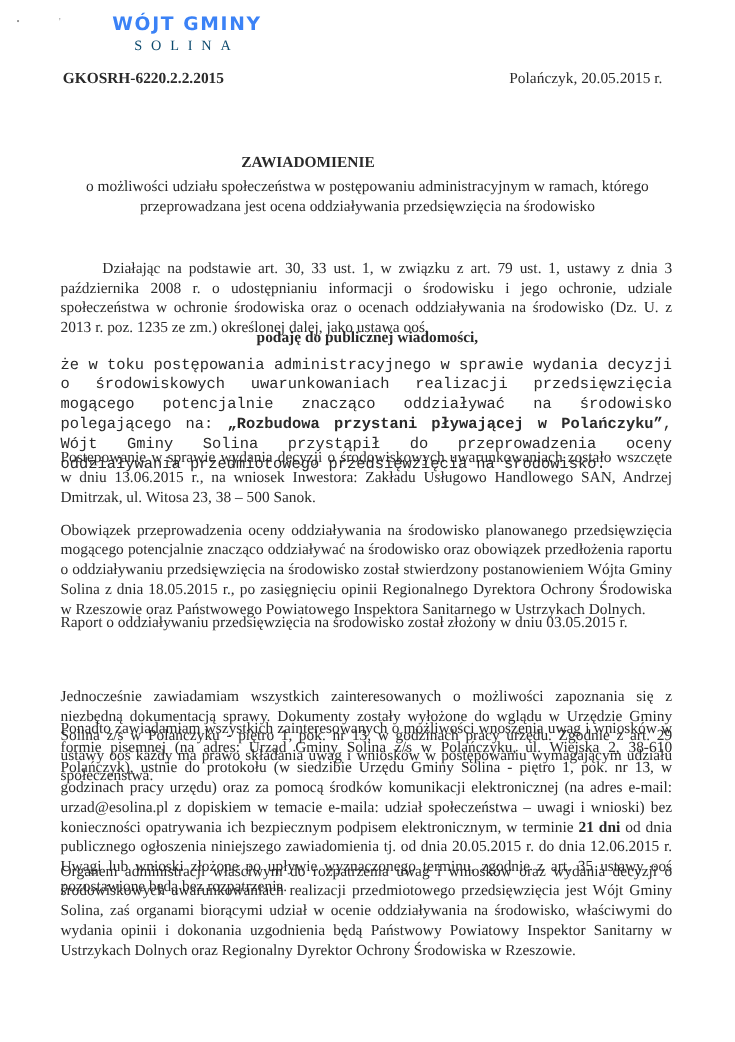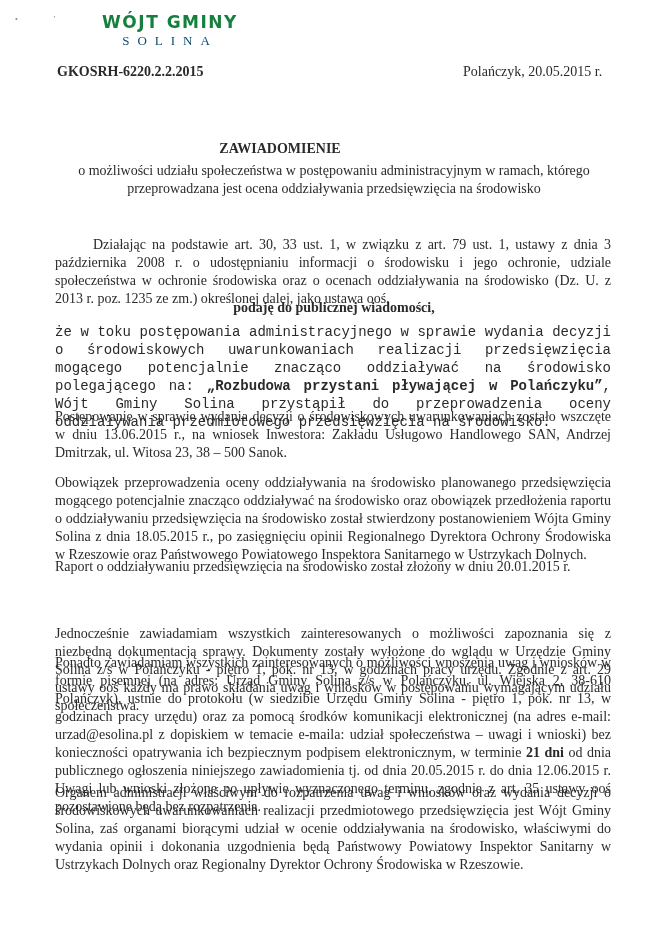--- a/index.html
+++ b/index.html
@@ -3,21 +3,21 @@
   <meta charset="utf-8">
   <style>
     html, body { margin: 0; padding: 0; background: #ffffff; }
     body {
       width: 668px; height: 947px; position: relative; overflow: hidden;
       font-family: "Liberation Serif", serif; color: #2a2a2a;
     }
     .specks { position: absolute; top: 15px; left: 15px; font-size: 8px; color: #888; }
     .specks span { position: absolute; }
     .stamp { position: absolute; left: 95px; top: 12px; width: 150px; text-align: center; color: #9a9a9a; }
-    .stamp .l1 { font-family: "DejaVu Sans", sans-serif; font-size: 17px; letter-spacing: 1.5px; font-weight: bold; color: #15803d; }
+    .stamp .l1 { font-family: "DejaVu Sans", sans-serif; font-size: 17px; letter-spacing: 1.5px; font-weight: bold; color: #3b82f6; }
     .stamp .l2 { font-family: "Liberation Serif", serif; font-size: 13px; letter-spacing: 8px; margin-top: 1px; color: #0c4a6e; }
     .ref { position: absolute; left: 57px; top: 64px; font-weight: bold; font-size: 14px; }
     .place-date { position: absolute; left: 463px; top: 64px; font-weight: normal; font-size: 14px; }
     .title { position: absolute; left: 0; width: 560px; top: 141px; text-align: center; font-weight: bold; font-size: 14px; }
     .subtitle { position: absolute; left: 60px; width: 548px; top: 162px; text-align: center; font-weight: normal; font-size: 14px; line-height: 18px; }
     .body-text { position: absolute; left: 55px; width: 556px; font-size: 14px; line-height: 18px; text-align: justify; }
     .p1 { top: 236px; text-indent: 38px; }
     .announce { position: absolute; left: 0; width: 668px; top: 300px; text-align: center; font-weight: bold; font-size: 14px; }
     .p2 { top: 323px; font-family: Liberation Mono, monospace; }
     .p3 { top: 408px; }
@@ -50,19 +50,19 @@
 <div class="body-text p1">Działając na podstawie art. 30, 33 ust. 1, w związku z art. 79 ust. 1, ustawy z dnia 3 października 2008 r. o udostępnianiu informacji o środowisku i jego ochronie, udziale społeczeństwa w ochronie środowiska oraz o ocenach oddziaływania na środowisko (Dz. U. z 2013 r. poz. 1235 ze zm.) określonej dalej, jako ustawa ooś,</div>
 
 <div class="announce">podaję do publicznej wiadomości,</div>
 
 <div class="body-text p2"><span>że w toku postępowania administracyjnego w sprawie wydania decyzji o środowiskowych uwarunkowaniach realizacji przedsięwzięcia mogącego potencjalnie znacząco oddziaływać na środowisko polegającego na: </span><b>„Rozbudowa przystani pływającej w Polańczyku”</b><span>, Wójt Gminy Solina przystąpił do przeprowadzenia oceny oddziaływania przedmiotowego przedsięwzięcia na środowisko.</span></div>
 
 <div class="body-text p3">Postępowanie w sprawie wydania decyzji o środowiskowych uwarunkowaniach zostało wszczęte w dniu 13.06.2015 r., na wniosek Inwestora: Zakładu Usługowo Handlowego SAN, Andrzej Dmitrzak, ul. Witosa 23, 38 – 500 Sanok.</div>
 
 <div class="body-text p4">Obowiązek przeprowadzenia oceny oddziaływania na środowisko planowanego przedsięwzięcia mogącego potencjalnie znacząco oddziaływać na środowisko oraz obowiązek przedłożenia raportu o oddziaływaniu przedsięwzięcia na środowisko został stwierdzony postanowieniem Wójta Gminy Solina z dnia 18.05.2015 r., po zasięgnięciu opinii Regionalnego Dyrektora Ochrony Środowiska w Rzeszowie oraz Państwowego Powiatowego Inspektora Sanitarnego w Ustrzykach Dolnych.</div>
 
-<div class="body-text p5">Raport o oddziaływaniu przedsięwzięcia na środowisko został złożony w dniu 20.01.2015 r.</div>
+<div class="body-text p5">Raport o oddziaływaniu przedsięwzięcia na środowisko został złożony w dniu 03.05.2015 r.</div>
 
 <div class="body-text p6">Jednocześnie zawiadamiam wszystkich zainteresowanych o możliwości zapoznania się z niezbędną dokumentacją sprawy. Dokumenty zostały wyłożone do wglądu w Urzędzie Gminy Solina z/s w Polańczyku - piętro 1, pok. nr 13, w godzinach pracy urzędu. Zgodnie z art. 29 ustawy ooś każdy ma prawo składania uwag i wniosków w postępowaniu wymagającym udziału społeczeństwa.</div>
 
 <div class="body-text p7"><span>Ponadto zawiadamiam wszystkich zainteresowanych o możliwości wnoszenia uwag i wniosków w formie pisemnej (na adres: Urząd Gminy Solina z/s w Polańczyku, ul. Wiejska 2, 38-610 Polańczyk), ustnie do protokołu (w siedzibie Urzędu Gminy Solina - piętro 1, pok. nr 13, w godzinach pracy urzędu) oraz za pomocą środków komunikacji elektronicznej (na adres e-mail: </span><span>urzad@esolina.pl</span><span> z dopiskiem w temacie e-maila: udział społeczeństwa – uwagi i wnioski) bez konieczności opatrywania ich bezpiecznym podpisem elektronicznym, w terminie </span><b>21 dni</b><span> od dnia publicznego ogłoszenia niniejszego zawiadomienia tj. od dnia 20.05.2015 r. do dnia 12.06.2015 r.  Uwagi lub wnioski złożone po upływie wyznaczonego terminu, zgodnie z art. 35 ustawy ooś pozostawione będą bez rozpatrzenia.</span></div>
 
 <div class="body-text p8">Organem administracji właściwym do rozpatrzenia uwag i wniosków oraz wydania decyzji o środowiskowych uwarunkowaniach realizacji przedmiotowego przedsięwzięcia jest Wójt Gminy Solina, zaś organami biorącymi udział w ocenie oddziaływania na środowisko, właściwymi do wydania opinii i dokonania uzgodnienia będą Państwowy Powiatowy Inspektor Sanitarny w Ustrzykach Dolnych oraz Regionalny Dyrektor Ochrony Środowiska w Rzeszowie.</div>
 
 </body></html>

